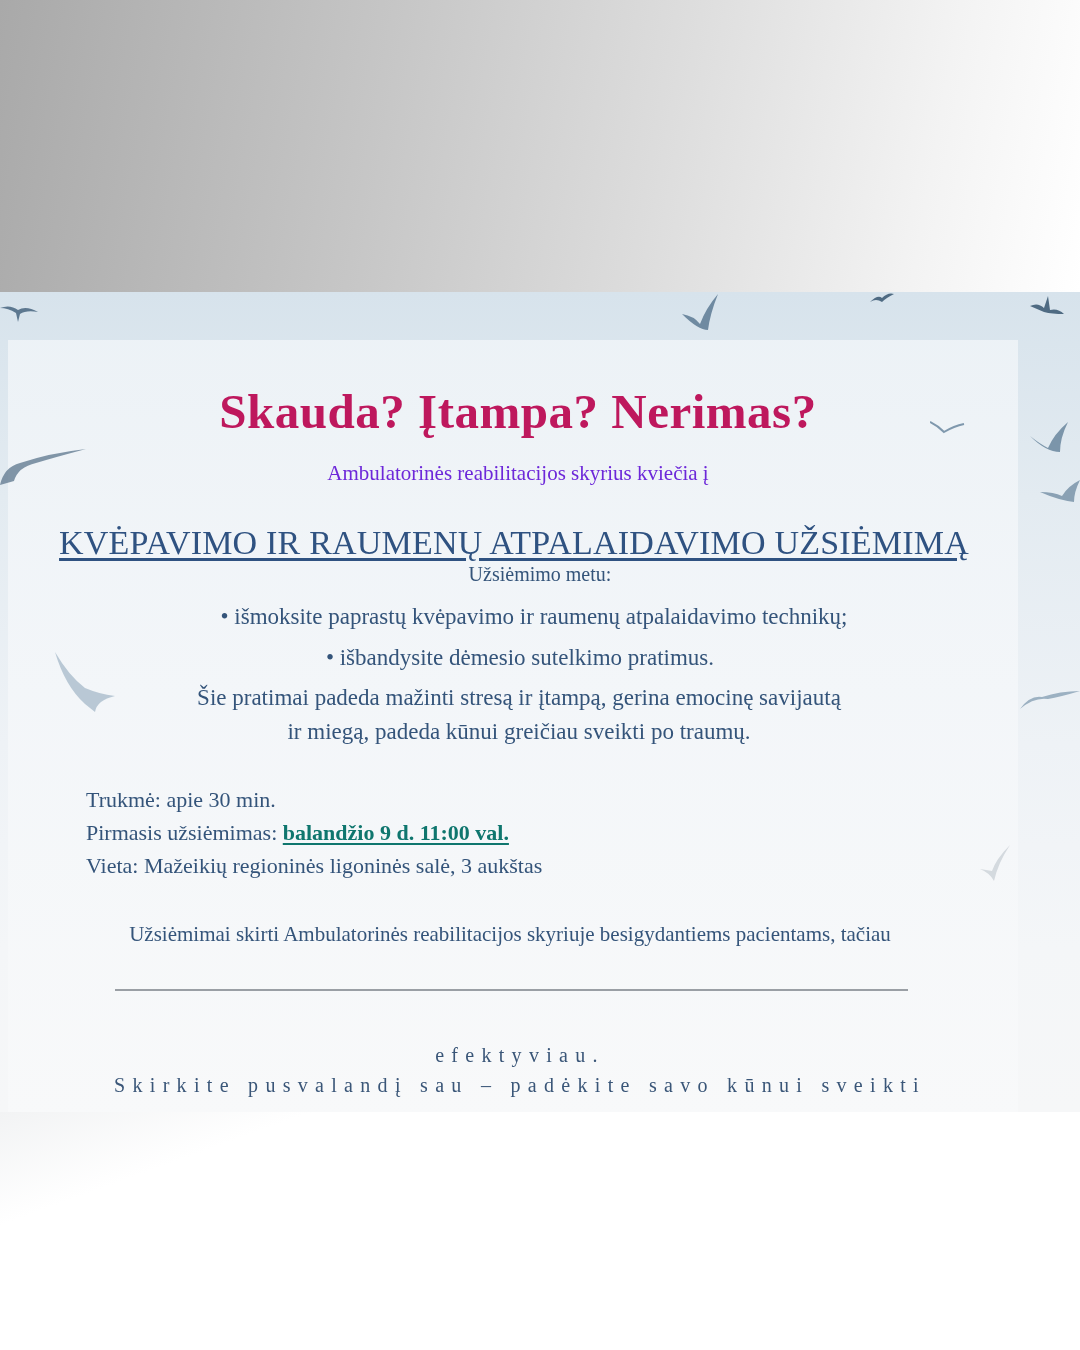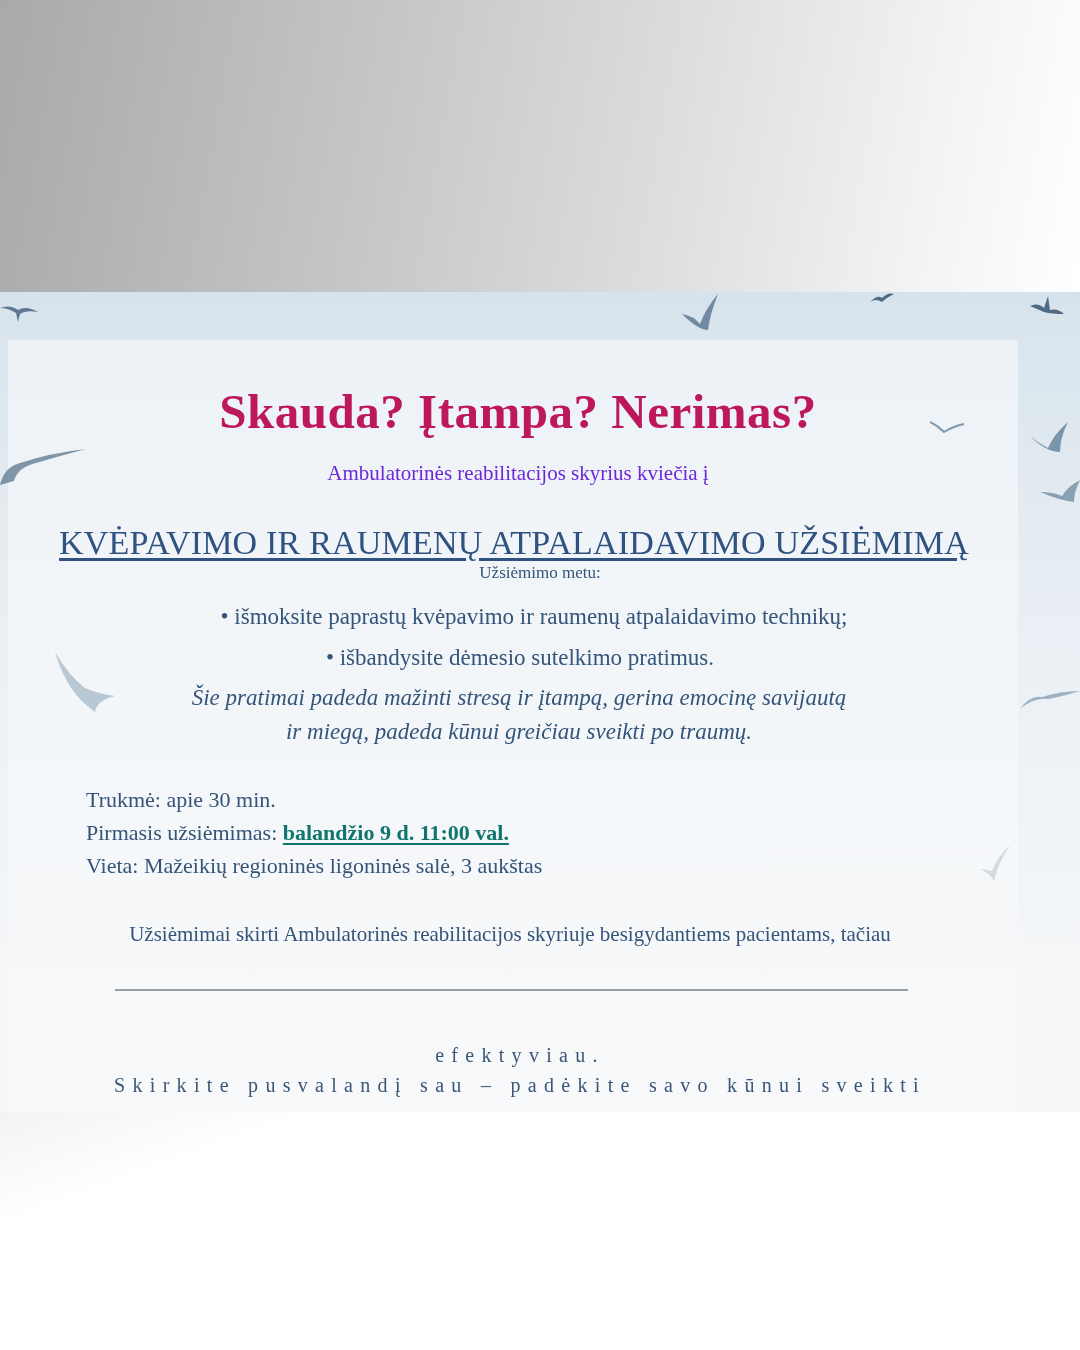--- a/index.html
+++ b/index.html
@@ -37,24 +37,24 @@
     .subtitle {
       left: 0; width: 1036px; top: 461px; font-size: 21px; color: #6d28d9;
     }
     .headline {
       left: 14px; width: 1000px; top: 488px;
       font-size: 34px; color: #2f5281; letter-spacing: 0.2px;
       text-decoration: underline; text-decoration-thickness: 3px; text-underline-offset: 4px;
       white-space: nowrap;
       margin-top: 36px;
     }
-    .intro { left: 0; width: 1068px; top: 563px; font-size: 17px; padding-left: 12px; }
+    .intro { left: 0; width: 1068px; top: 563px; font-size: 20px; padding-left: 12px; }
     .bullet1 { left: 0; width: 1068px; top: 604px; font-size: 23px; }
     .bullet2 { left: 0; width: 1040px; top: 645px; font-size: 23px; }
-    .benefits { left: 0; width: 1038px; top: 681px; font-size: 23px; line-height: 34px; font-style: italic; }
+    .benefits { left: 0; width: 1038px; top: 681px; font-size: 23px; line-height: 34px; }
     .details {
       left: 86px; top: 783px; text-align: left; font-size: 22px; line-height: 33px;
     }
     .details .link {
       font-weight: bold; text-decoration: underline; text-decoration-thickness: 2px;
       text-underline-offset: 3px; color: #0f766e;
     }
     .audience { left: 20px; width: 980px; top: 918px; font-size: 21px; line-height: 33px; }
     .divider {
       position: absolute; left: 115px; top: 989px; width: 793px; height: 2px;

